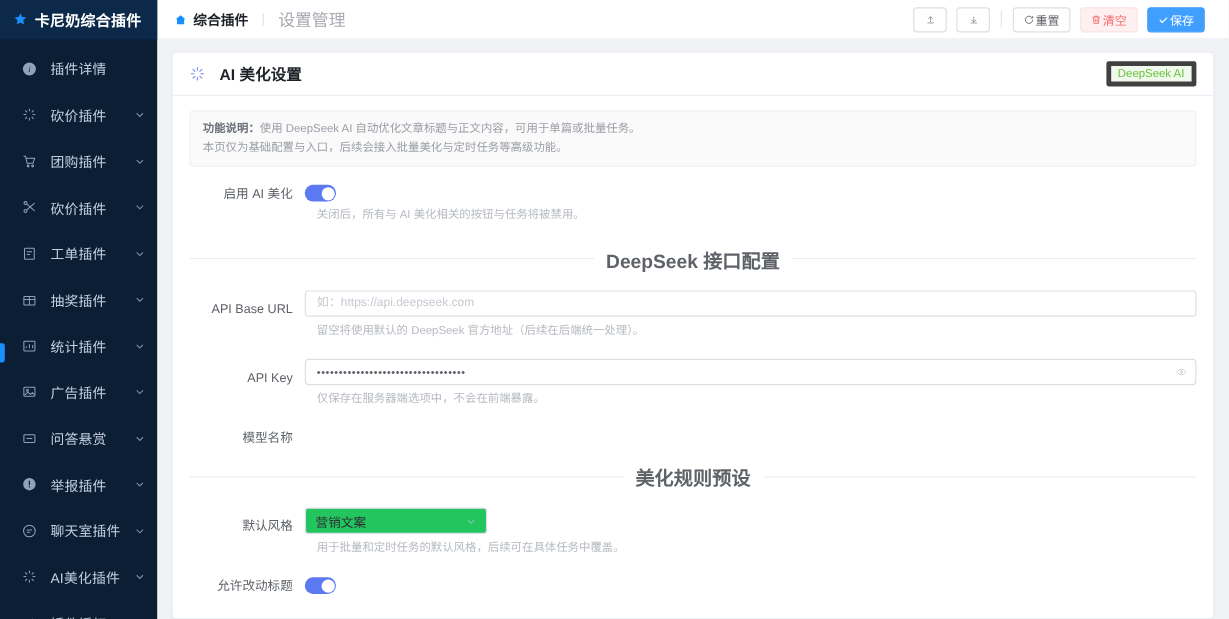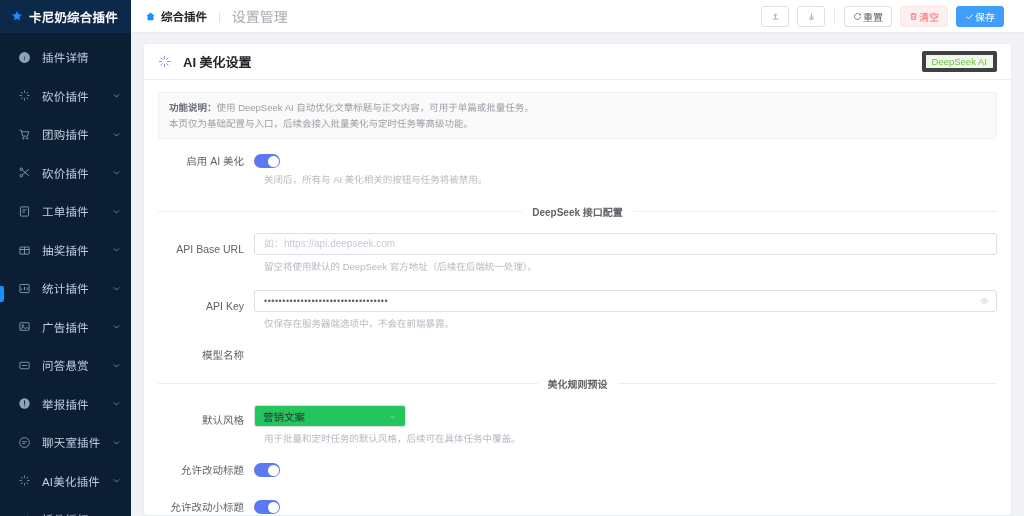--- a/index.html
+++ b/index.html
@@ -153,21 +153,21 @@
     color: #c0c4cc; cursor: pointer; display: flex;
   }
   .eye svg { width: 9px; height: 9px; display: block; }
   .dots { letter-spacing: .5px; font-size: 9px; color: #5a5e66; }
 
   .divider {
     display: flex; align-items: center; gap: 10px;
     margin: 14px 0 14px 0;
   }
   .divider .line { flex: 1 1 auto; height: 1px; background: #ebeef5; }
-  .divider .dtext { font-size: 10px; color: #5f6368; white-space: nowrap; font-weight: bold; }
+  .divider .dtext { font-size: 16px; color: #5f6368; white-space: nowrap; font-weight: bold; }
 
   .select {
     width: 152px; height: 22px; border: 1px solid #dcdfe6; border-radius: 3px;
     background: #22c55e; padding: 0 8px; font-size: 10.5px; color: #303133;
     display: flex; align-items: center; cursor: pointer;
   }
   .select .sv { flex: 1 1 auto; }
   .select .sc { color: #c0c4cc; display: flex; }
   .select .sc svg { width: 9px; height: 9px; display: block; }
 </style>

